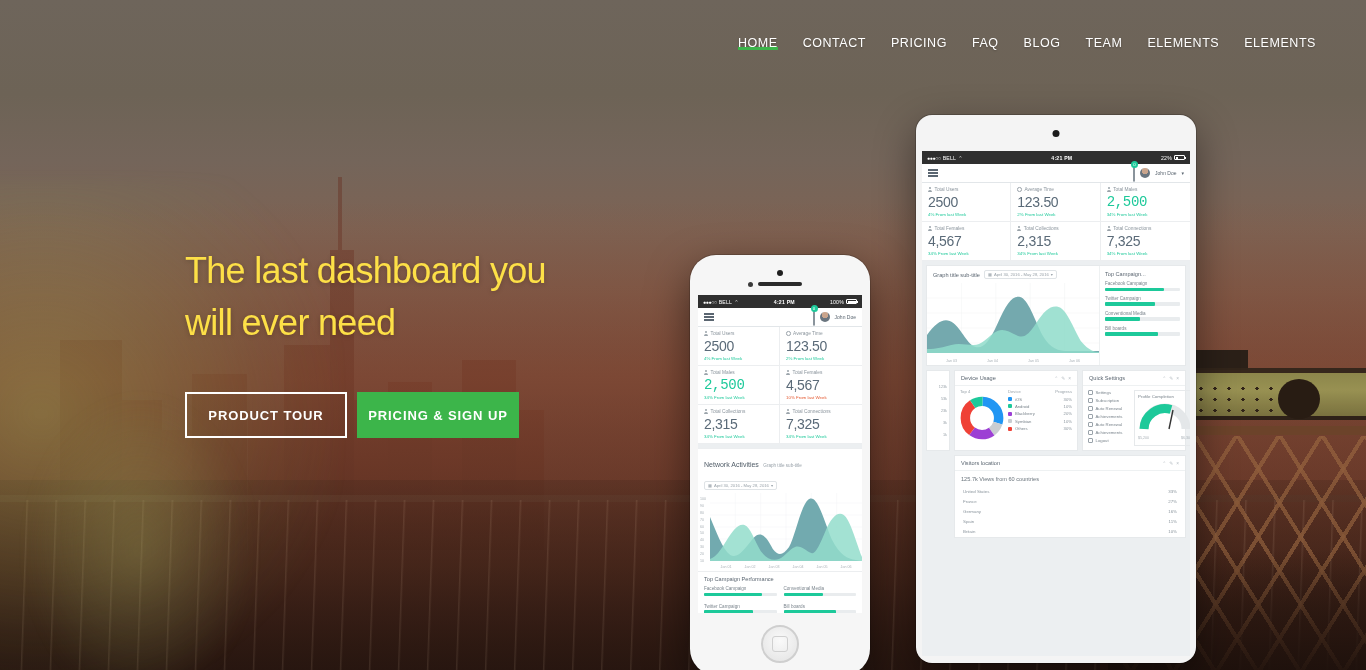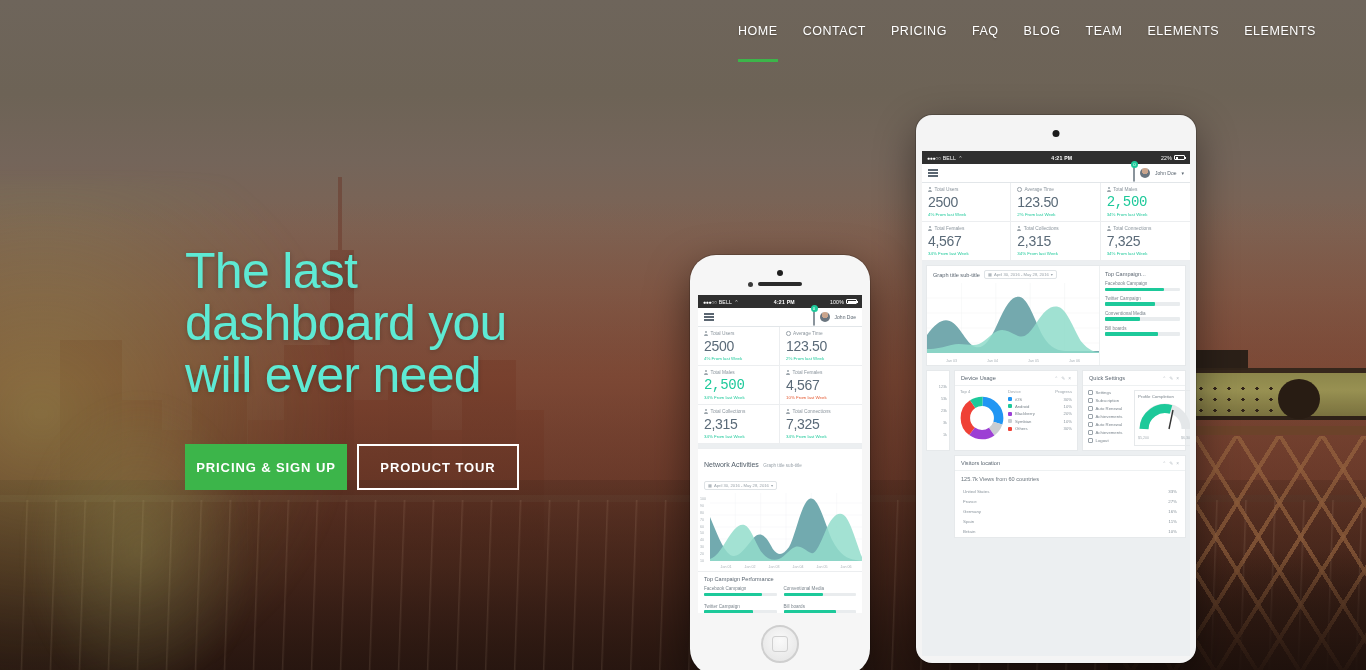--- a/index.html
+++ b/index.html
@@ -98,32 +98,32 @@
   }
   .brand { display: flex; align-items: center; gap: 11px; }
   .logo-mark { width: 27px; height: 31px; position: relative; }
   .logo-mark svg { display: block; }
   .brand-name {
     color: #fff; font-size: 30px; font-weight: 700; letter-spacing: -0.3px;
   }
   .nav { margin-left: auto; display: flex; align-items: flex-start; gap: 25px; padding-top: 2px; }
   .nav-item {
     position: relative; color: #fff; font-size: 12.5px; letter-spacing: .55px;
-    font-weight: 400; padding-bottom: 24px; cursor: pointer; white-space: nowrap;
+    font-weight: 400; padding-bottom: 0; cursor: pointer; white-space: nowrap;
     text-shadow: 0 1px 2px rgba(0,0,0,.25);
   }
   .nav-item.active::after {
     content: ""; position: absolute; left: 0; right: 0; bottom: 0; height: 3px;
     background: #3cb54a;
   }
 
   
   .copy { position: absolute; left: 185px; top: 245px; width: 400px; z-index: 30; }
   .headline {
-    color: #5eead4; font-size: 50px; line-height: 52px; font-weight: 400;
+    color: #fde047; font-size: 36px; line-height: 52px; font-weight: 400;
     letter-spacing: -0.7px; text-shadow: 0 1px 5px rgba(0,0,0,.20);
   }
   .subcopy {
     margin-top: 22px; color: #f2ece6; font-size: 16.5px; line-height: 26px;
     font-weight: 400; text-shadow: 0 1px 4px rgba(0,0,0,.28);
     width: 375px;
   }
   .cta-row { margin-top: 43px; display: flex; gap: 10px; }
   .btn {
     font-size: 13px; font-weight: 700; letter-spacing: .9px; color: #fff;
@@ -305,22 +305,22 @@
       <span class="nav-item">BLOG</span>
       <span class="nav-item">TEAM</span>
       <span class="nav-item">ELEMENTS</span>
       <span class="nav-item">ELEMENTS</span>
     </nav>
   </div>
 
   <div class="copy">
     <h1 class="headline">The last dashboard you will ever need</h1>
     <div class="cta-row">
+      <div class="btn btn-outline">PRODUCT TOUR</div>
       <div class="btn btn-green">PRICING &amp; SIGN UP</div>
-      <div class="btn btn-outline">PRODUCT TOUR</div>
     </div>
   </div>
 
   <div class="devices">
 
     <div class="tablet">
       <div class="tablet-cam"></div>
       <div class="tablet-screen">
 
         <div class="statusbar">

